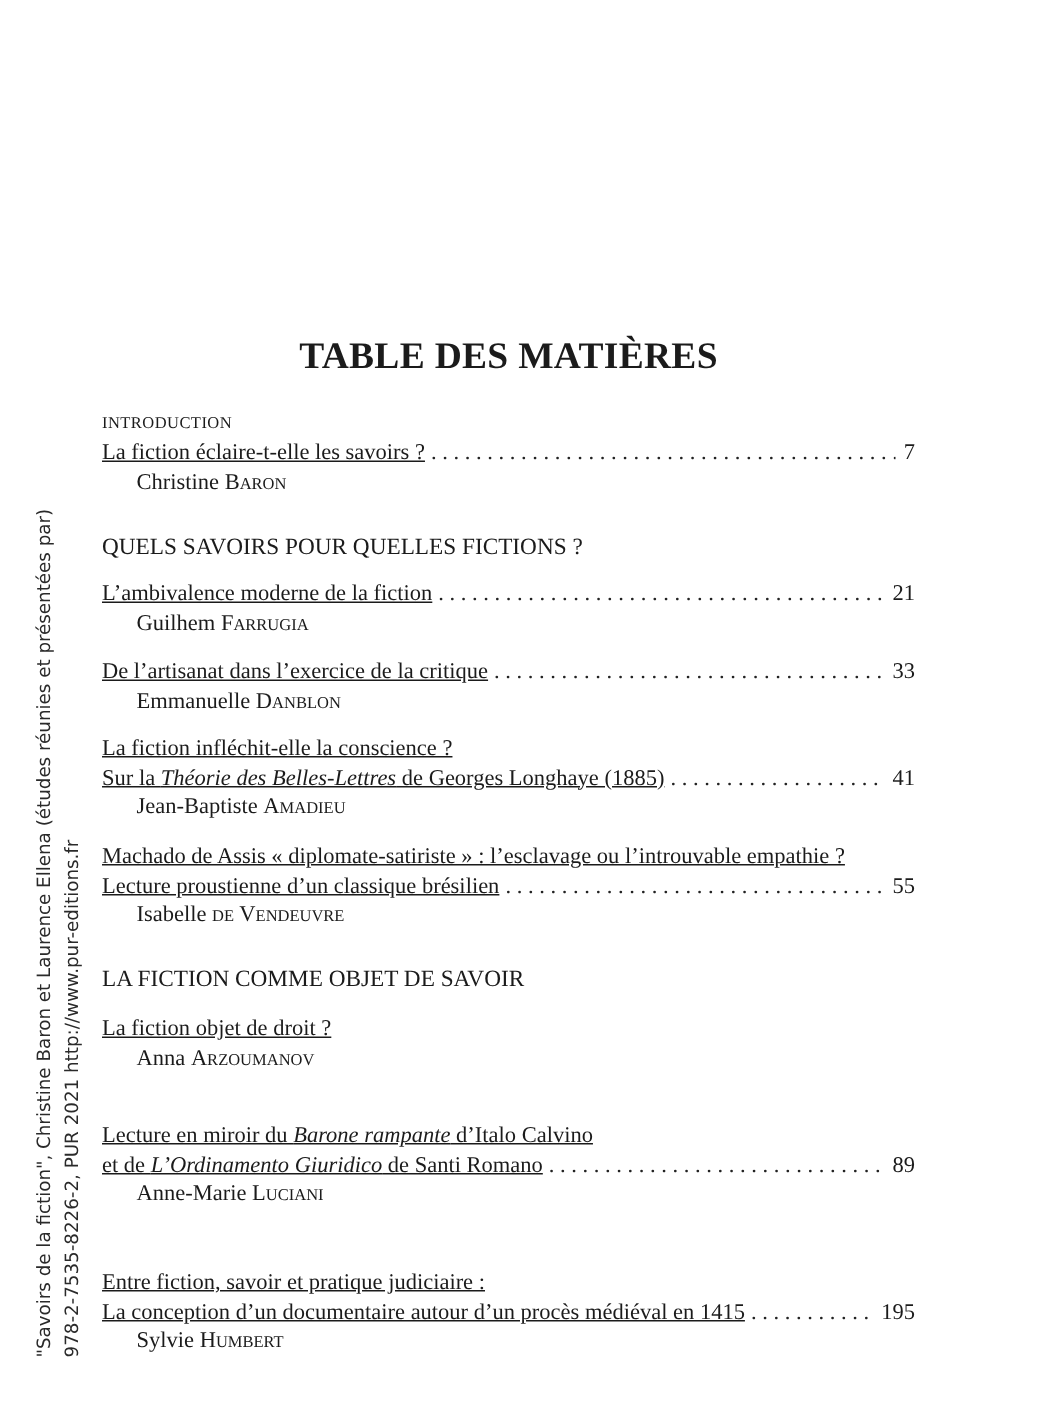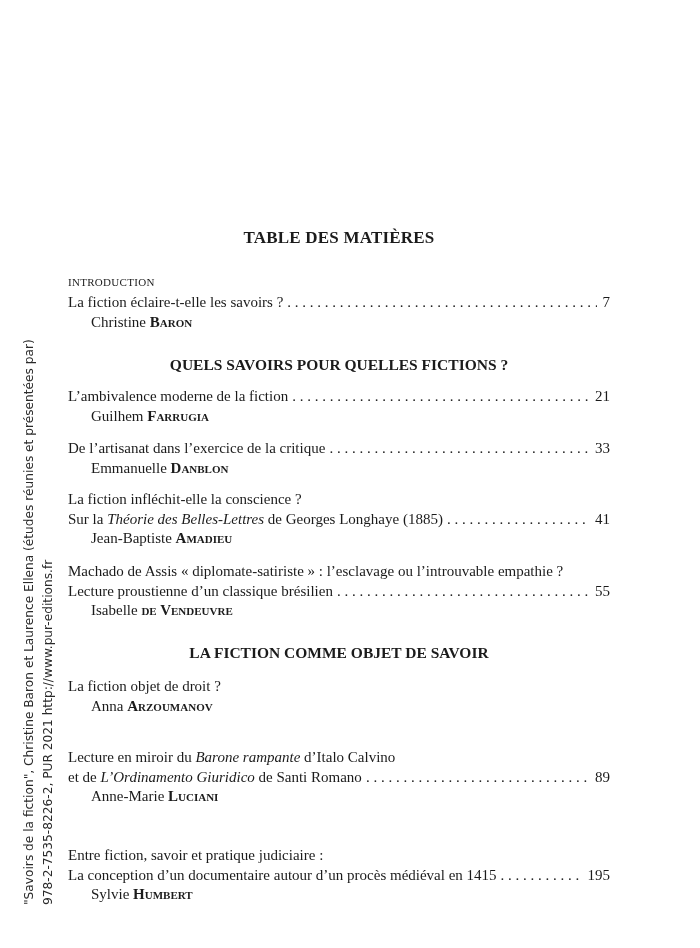--- a/index.html
+++ b/index.html
@@ -18,51 +18,51 @@
       line-height: 19px;
       color: #2a2a2a;
       white-space: nowrap;
     }
     .side-note div { height: 19px; }
     .page {
       position: absolute; left: 68px; top: 0; width: 542px;
     }
     .page-title {
       position: absolute; top: 224px; left: 0; width: 542px;
-      text-align: center; font-size: 17px; font-weight: bold;
+      text-align: center; font-size: 25px; font-weight: bold;
       letter-spacing: 0.2px; line-height: 28px;
     }
     .intro-label {
       position: absolute; top: 272px; left: 0;
       font-size: 11px; line-height: 20px; letter-spacing: 0.3px;
     }
     .section-heading {
-      position: absolute; left: 0; width: 542px; text-align: center;
-      font-size: 15.5px; font-weight: bold; line-height: 20px;
+      position: absolute; left: 0; width: 542px; text-align: left;
+      font-size: 15.5px; font-weight: normal; line-height: 20px;
     }
     .entry { position: absolute; left: 0; width: 542px; }
     .line {
       display: flex; align-items: baseline; height: 19.5px;
       font-size: 15px; line-height: 19.5px; white-space: nowrap;
     }
-    .line .text { flex: 0 0 auto; }
+    .line .text { flex: 0 0 auto; text-decoration: underline; }
     .line .leader {
       flex: 1 1 auto; overflow: hidden; margin: 0 6px 0 4px;
       letter-spacing: 2.9px; color: #222;
     }
     .line .leader::before {
       content: ". . . . . . . . . . . . . . . . . . . . . . . . . . . . . . . . . . . . . . . . . . . . . . . . . . . . . . . . . . . . . . . . . . . . . . . . . . . . . . . . . . . . . . . . . . . . . . . . . . . . .";
       letter-spacing: 0;
     }
     .line .pg { flex: 0 0 auto; text-align: right; }
     .author {
       padding-left: 23px; font-size: 15px; line-height: 19.5px; height: 19.5px;
       white-space: nowrap;
     }
-    .sc { font-variant: small-caps; font-weight: bold; }
+    .sc { font-variant: small-caps; }
     i { font-style: italic; margin-top: 22px; }
   </style>
 </head>
 <body>
 
 <div class="side-note">
   <div>"Savoirs de la fiction", Christine Baron et Laurence Ellena (études réunies et présentées par)</div>
   <div>978-2-7535-8226-2, PUR 2021 http://www.pur-editions.fr</div>
 </div>
 

